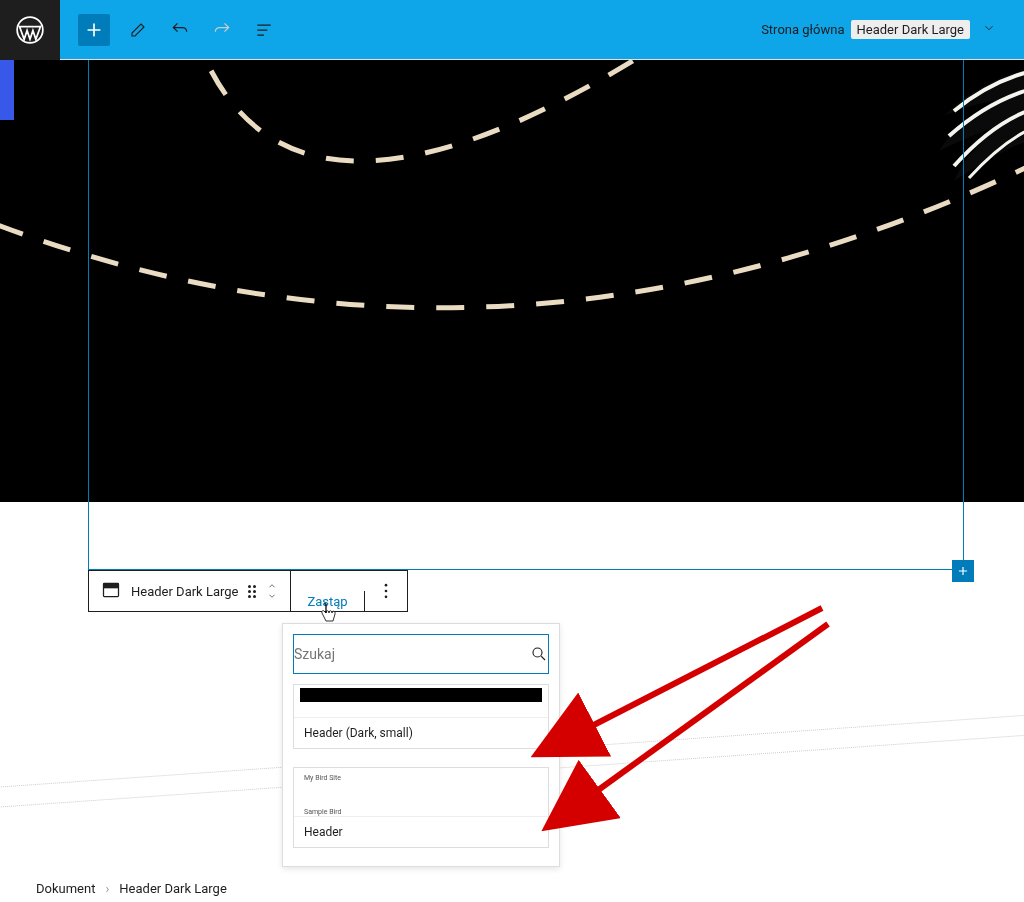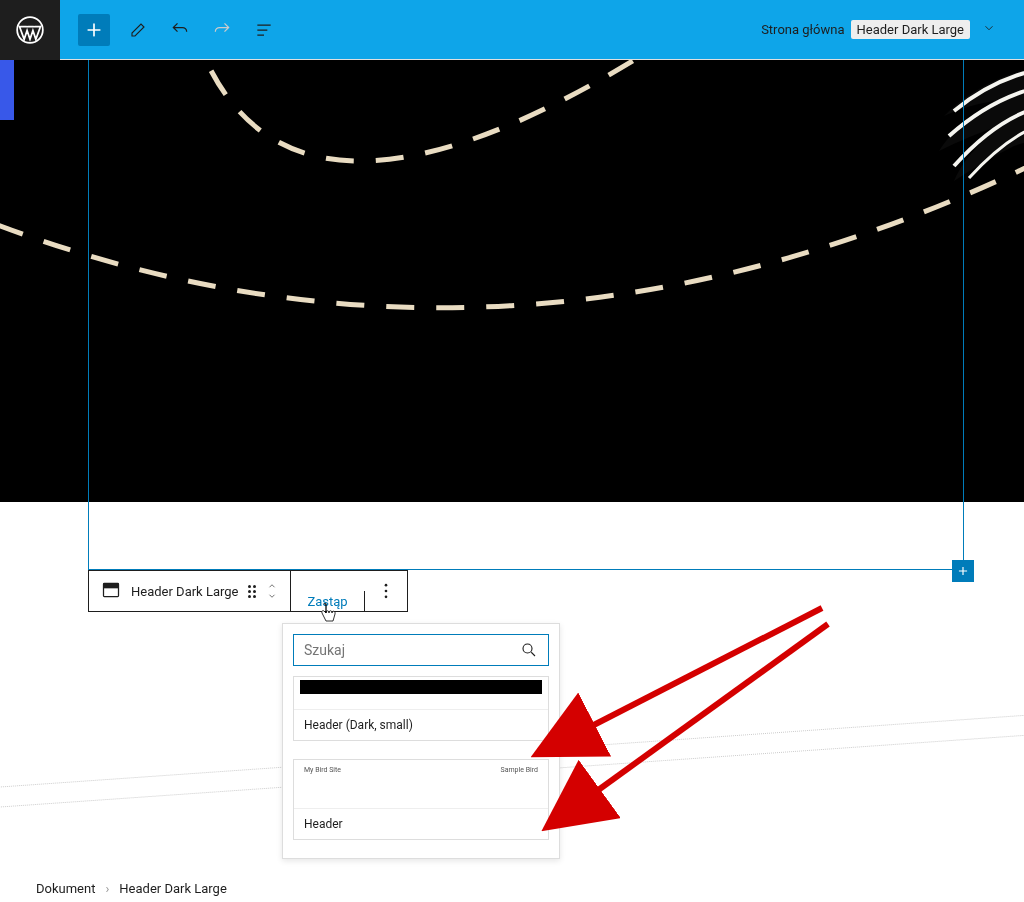--- a/index.html
+++ b/index.html
@@ -34,27 +34,27 @@
     .movers { display: flex; flex-direction: column; justify-content: center; gap: 0px; line-height: 0; }
     .movers svg { width: 12px; height: 10px; }
     .replace { color: #007cba; font-size: 13px; padding: 0 16px; display: flex; align-items: center; border-right: 1px solid #1e1e1e; cursor: pointer; margin-top: 20px; }
     .more-btn { width: 42px; display: flex; align-items: center; justify-content: center; cursor: pointer; }
     .cursor-hand { position: absolute; left: 320px; top: 603px; z-index: 21; }
 
     .hello-text { position: absolute; left: 458px; top: 618px; font-family: Georgia, serif; font-size: 46px; color: #7a7a7a; font-style: italic; letter-spacing: 1px; text-decoration: underline; text-decoration-color: #bbb; z-index: 2; }
 
     .popover { position: absolute; left: 282px; top: 623px; width: 278px; border: 1px solid #ddd; background: #fff; box-shadow: 0 2px 6px rgba(0,0,0,0.1); z-index: 30; }
     .search-wrap { padding: 10px; }
-    .search-box { border: 1.5px solid #007cba; height: 32px; display: flex; align-items: center; padding: 0 10px; }
+    .search-box { border: 1.5px solid #007cba; height: 40px; display: flex; align-items: center; padding: 0 0; }
     .search-box input { border: none; outline: none; flex: 1; font-size: 14px; color: #757575; font-family: inherit; }
     .search-box input::placeholder { color: #757575; }
     .search-box svg { width: 18px; height: 18px; }
     .pop-section-label { text-transform: uppercase; font-size: 11px; color: #007cba; font-weight: 600; padding: 10px 14px 8px; }
     .pattern-card { border: 1px solid #ddd; margin: 0 10px 18px; cursor: pointer; }
-    .pattern-preview { height: 32px; background: #fff; padding: 3px; position: relative; }
+    .pattern-preview { height: 32px; background: #fff; padding: 3px; position: relative; flex-direction: column; }
     .pattern-preview.dark div { background: #000; height: 14px; margin: 0 3px; margin-top: 0; }
     .pattern-preview.light { height: 48px; display: flex; justify-content: space-between; padding: 6px 10px 0; font-size: 7px; color: #555; }
     .pattern-title { padding: 8px 10px; font-size: 12px; border-top: 1px solid #eee; }
 
     .dotted-diag { position: absolute; width: 1200px; border-top: 1px dotted #ccc; transform-origin: left center; z-index: 1; }
     .d1 { left: -50px; top: 790px; transform: rotate(-4deg); }
     .d2 { left: -50px; top: 810px; transform: rotate(-4deg); }
 
     .arrows { position: absolute; left: 0; top: 0; width: 1024px; height: 902px; pointer-events: none; z-index: 40; }
 

